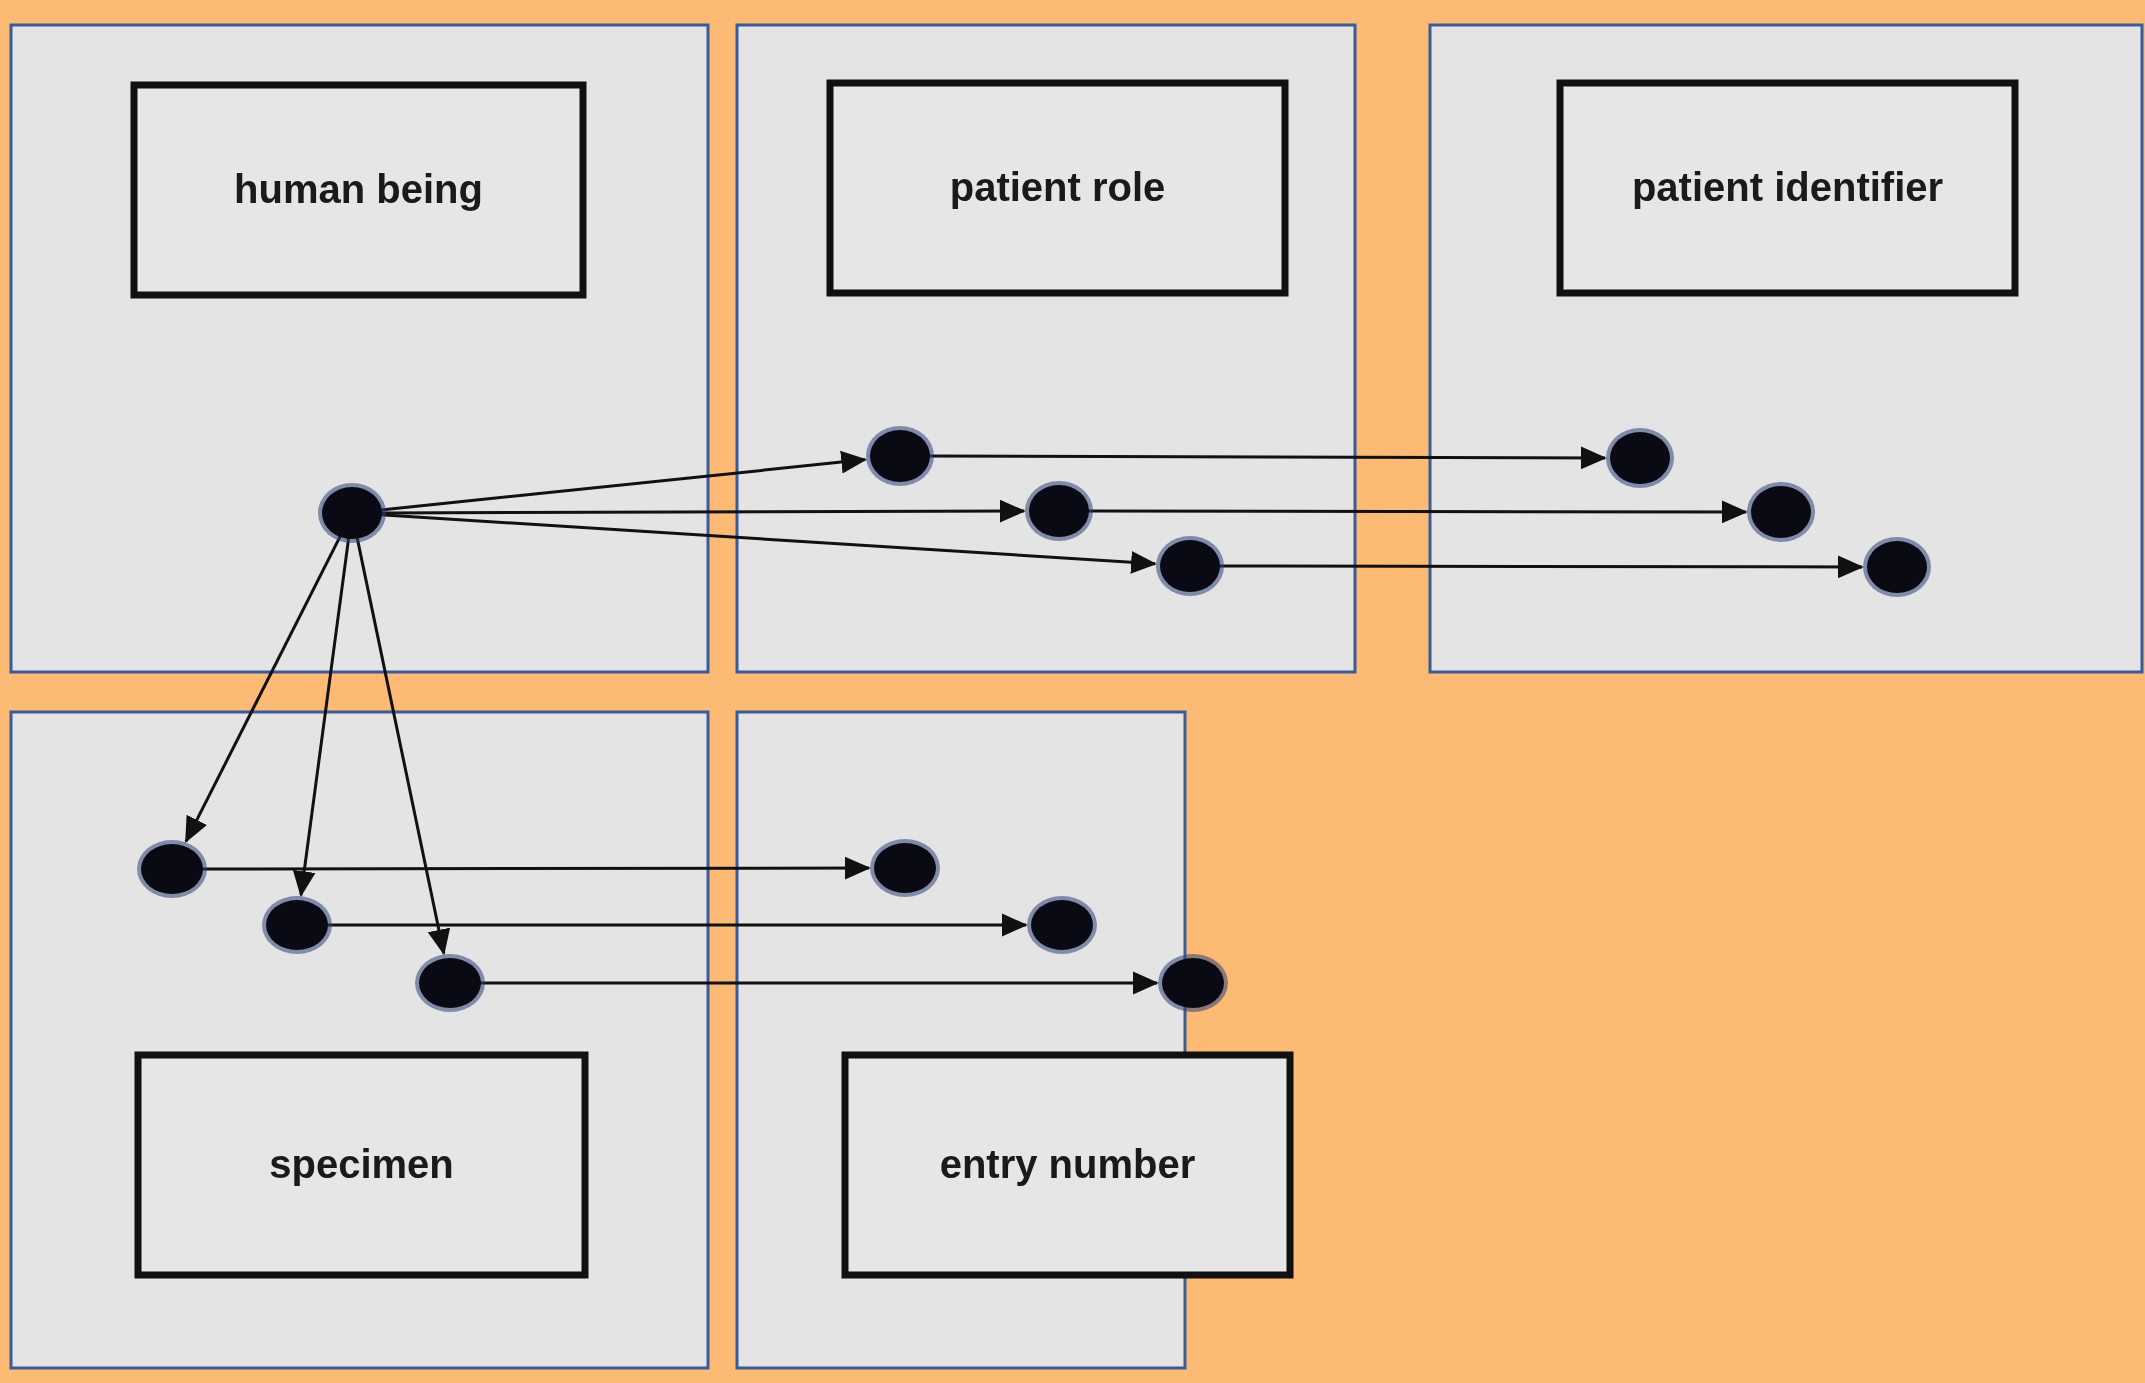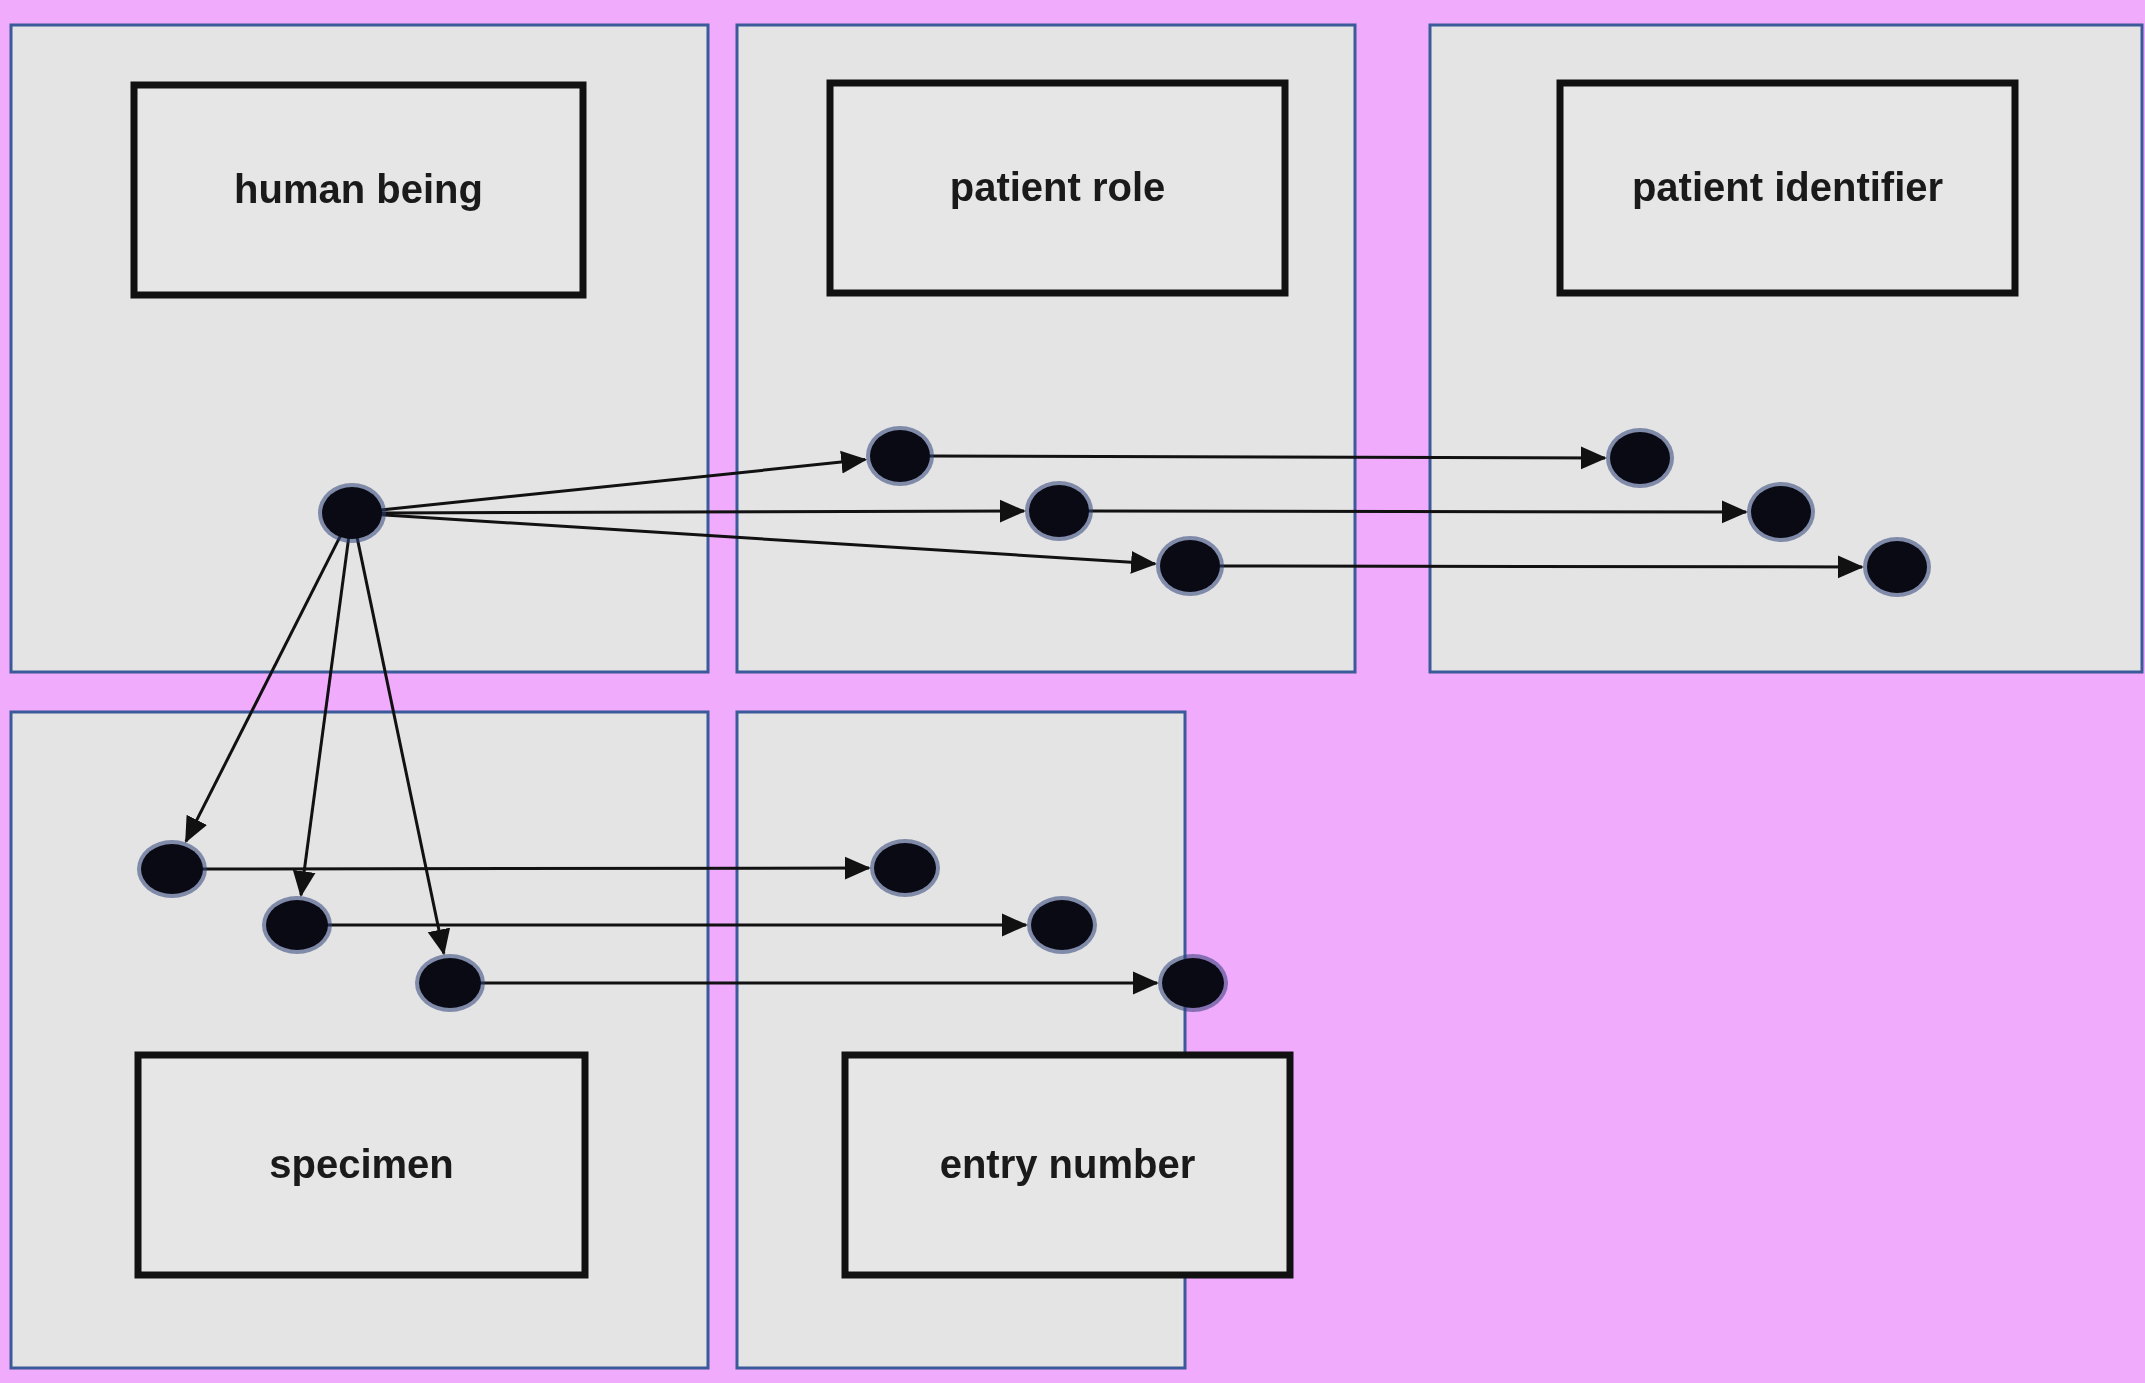--- a/index.html
+++ b/index.html
@@ -8,21 +8,21 @@
     padding: 0;
     background: #ffffff;
   }
   body {
     font-family: "Liberation Sans", sans-serif;
   }
   #canvas {
     position: relative;
     width: 2145px;
     height: 1383px;
-    background: #f0abfc;
+    background: #fdba74;
     overflow: hidden;
   }
   #diagram-svg {
     position: absolute;
     left: 0;
     top: 0;
     width: 2145px;
     height: 1383px;
   }
   .panel-rect {

